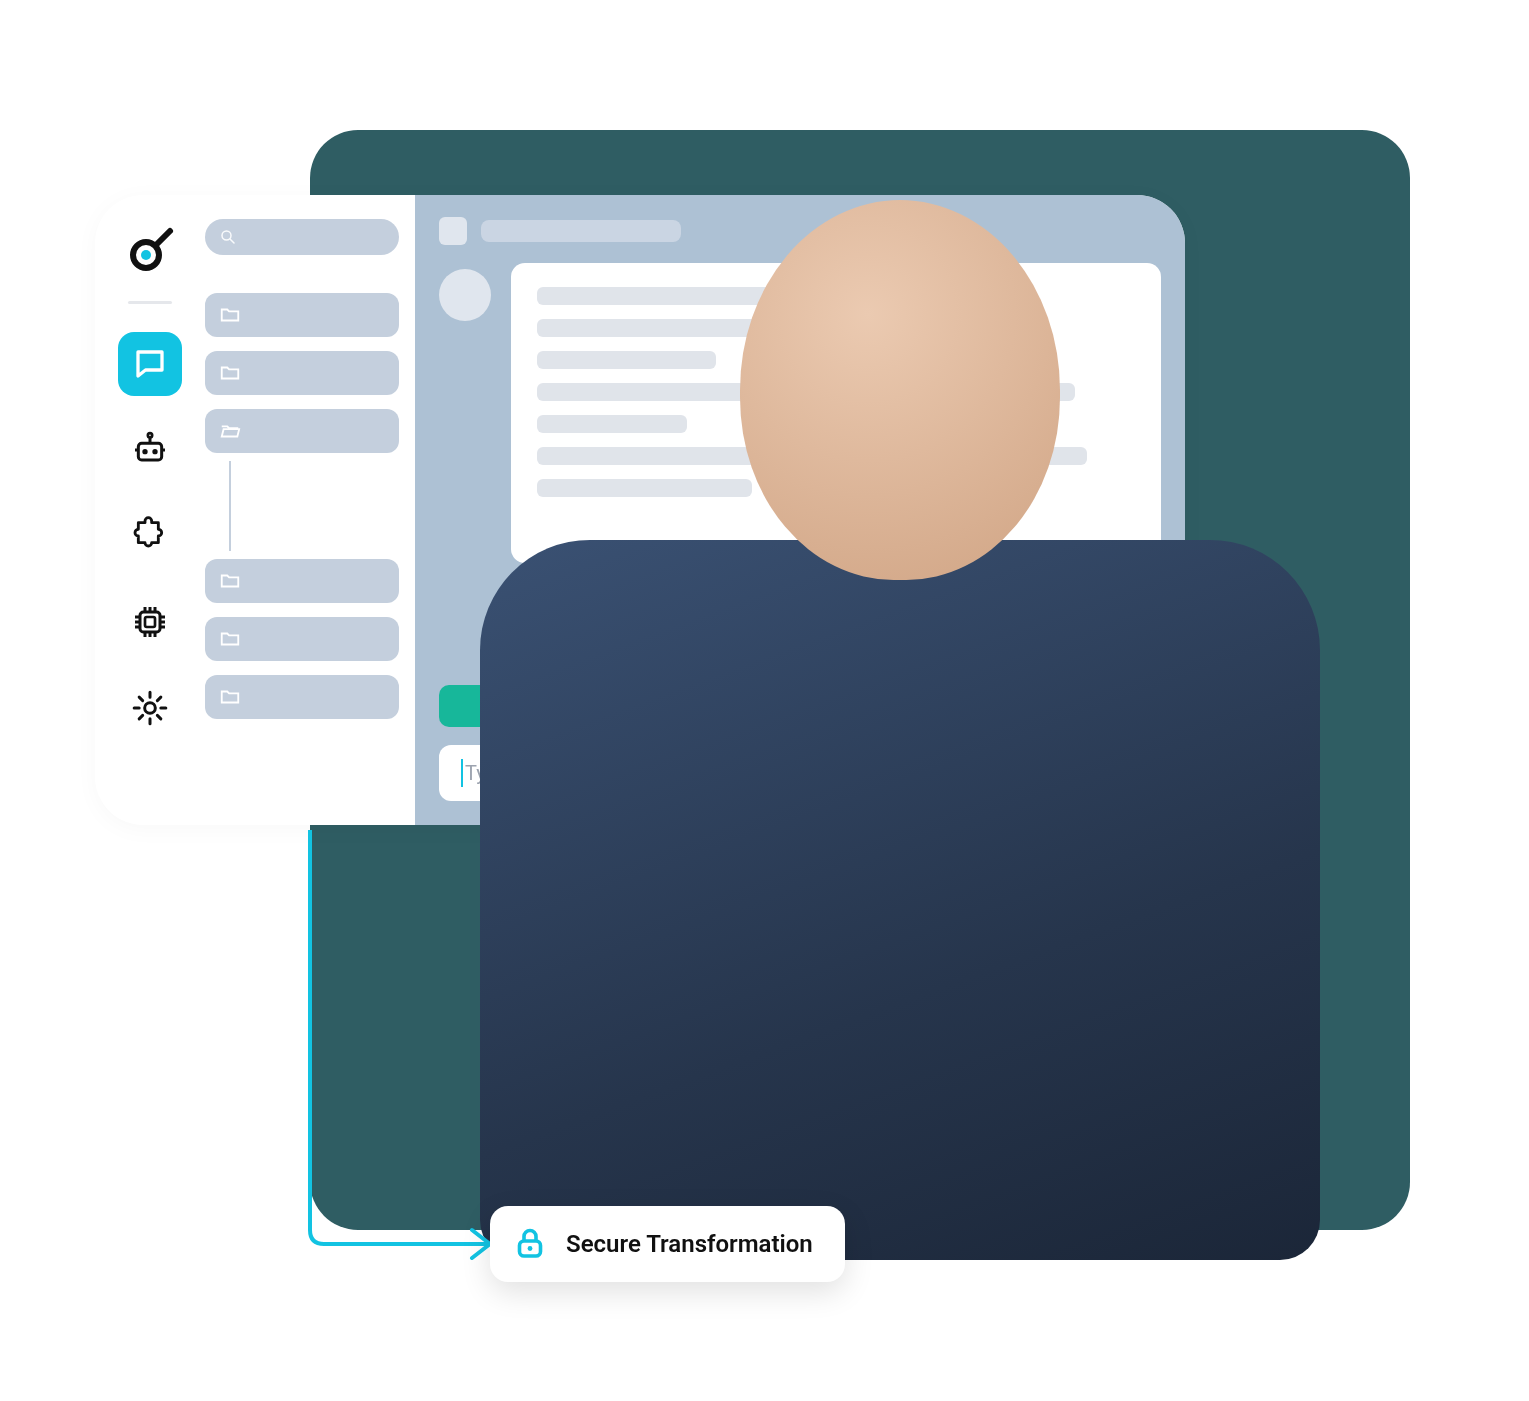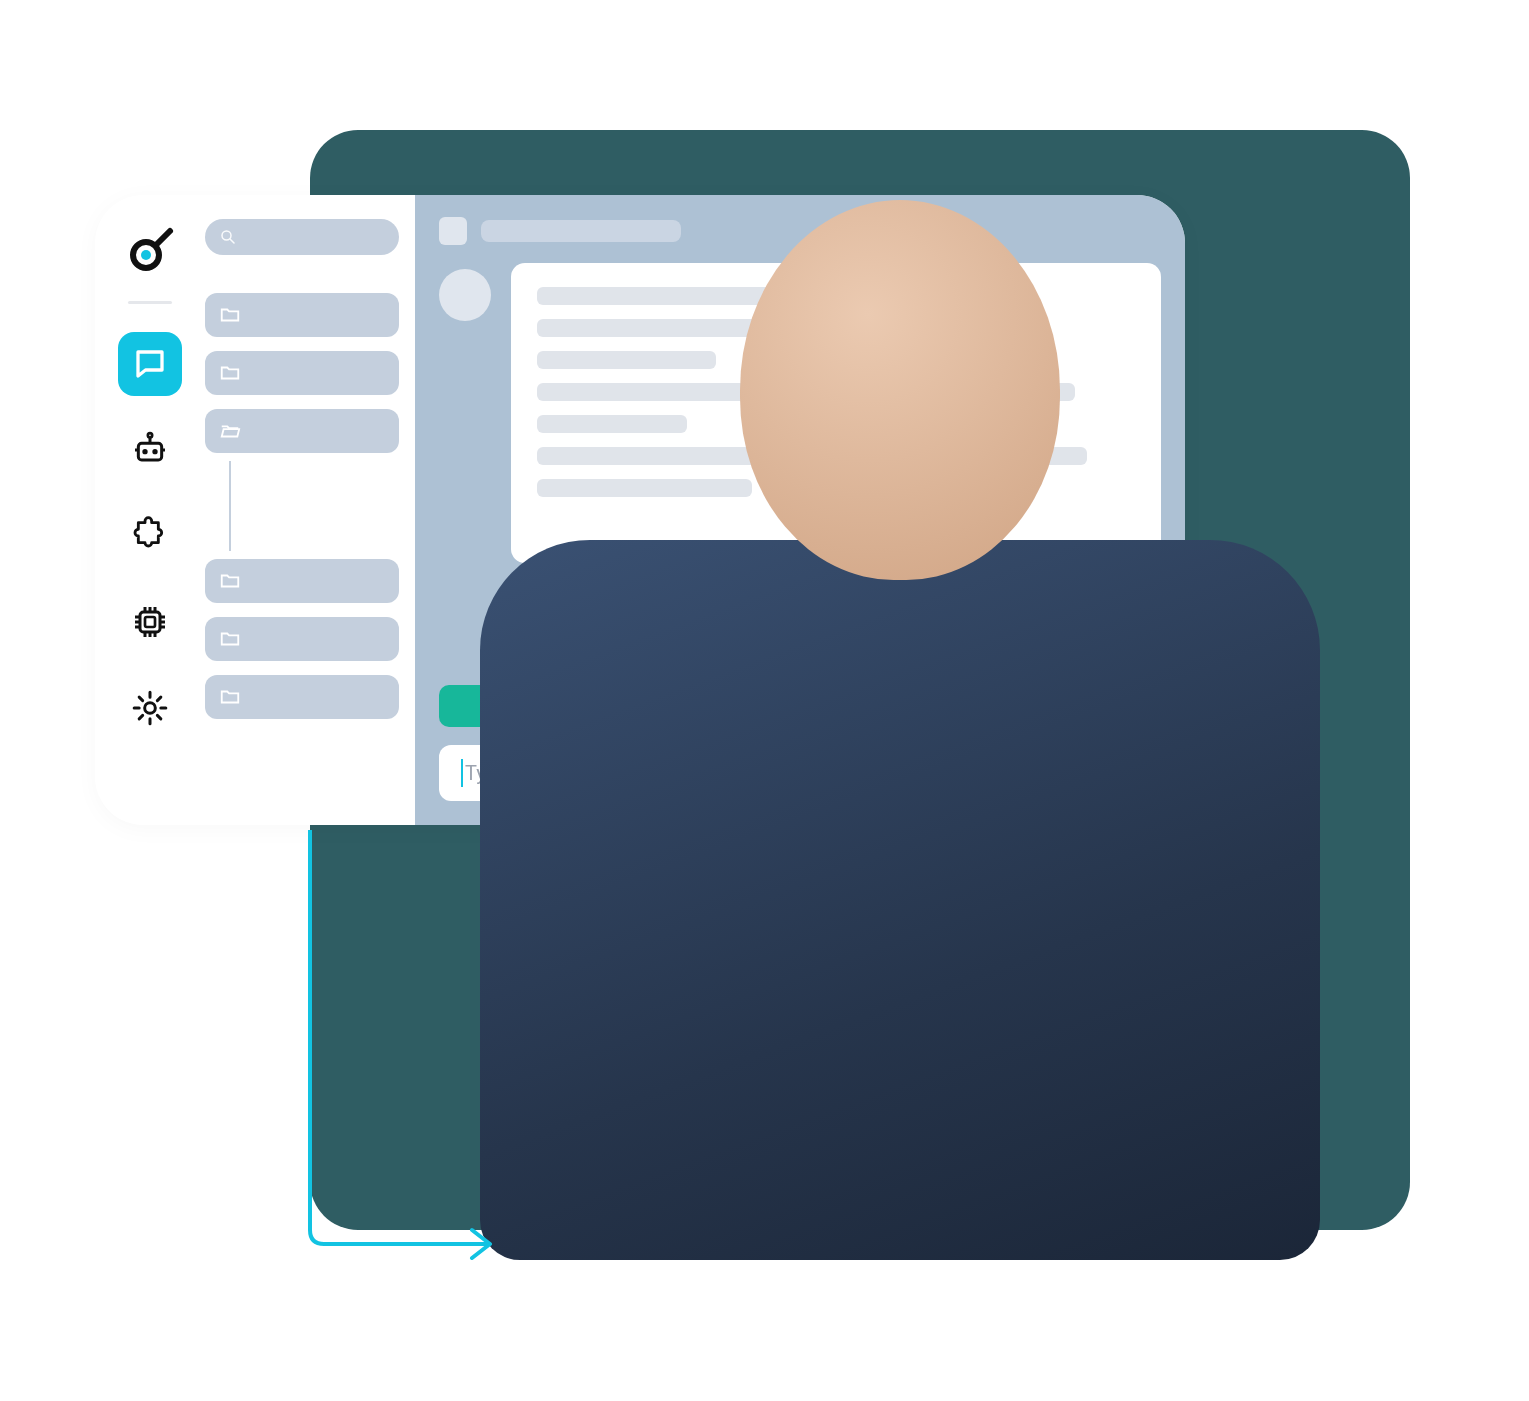--- a/index.html
+++ b/index.html
@@ -426,19 +426,27 @@
   <div class="person-placeholder">
     <div class="person-body"></div>
     <div class="person-head"></div>
   </div>
 
   <svg class="connector" viewBox="0 0 300 430">
     <path d="M10 0 V 400 Q 10 414 24 414 H 188" fill="none" stroke="#12C3E2" stroke-width="4"></path>
     <path d="M172 400 L190 414 L172 428" fill="none" stroke="#12C3E2" stroke-width="4" stroke-linecap="round" stroke-linejoin="round"></path>
   </svg>
 
+  <div class="secure-pill">
+    <svg width="36" height="36" viewBox="0 0 24 24">
+      <rect x="5" y="10" width="14" height="10" rx="3" fill="none" stroke="#12C3E2" stroke-width="2.4"></rect>
+      <path d="M8 10V7a4 4 0 0 1 8 0v3" fill="none" stroke="#12C3E2" stroke-width="2.4"></path>
+      <circle cx="12" cy="15" r="1.6" fill="#12C3E2"></circle>
+    </svg>
+    <span class="label">Secure Transformation</span>
+  </div>
 
   <div class="caption">
     <div class="name">Craig Wiltshire</div>
     <div class="title">Chief Executive Officer</div>
   </div>
 
 </div>
 
 </body></html>

